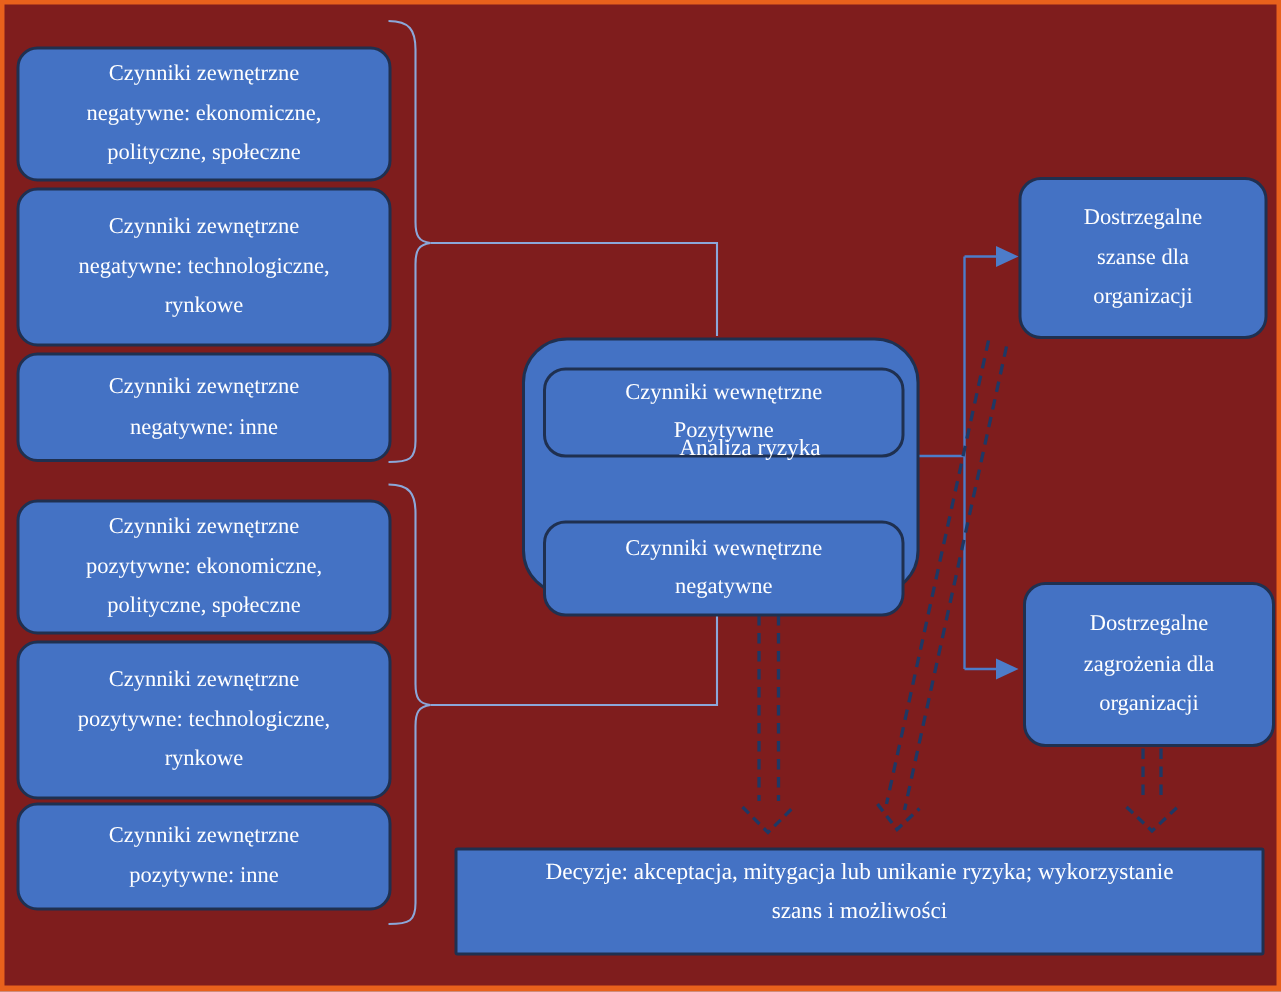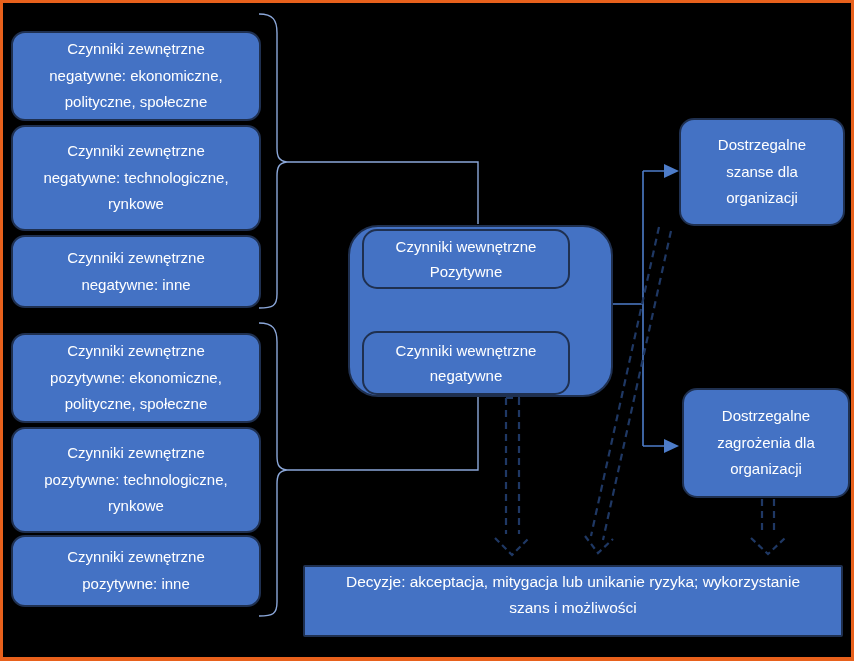--- a/index.html
+++ b/index.html
@@ -1,23 +1,23 @@
 <!DOCTYPE html>
 <html style="--frame: #e8611c; --box_fill: #4472c4; --box_border: #1f3050; --box_text: #ffffff; --connector_light: #8ba7d9; --connector_solid: #4d7cc9; --dashed: #1f3864;"><head>
 <meta charset="utf-8">
 <style>
   html,body{margin:0;padding:0;background:#fff;}
   #diagram{
     position:relative;
     width:854px;height:661px;
     box-sizing:border-box;
-    background:#000000;
+    background:#7f1d1d;
     border:3px solid var(--frame,#e8611c);
     border-bottom-width:4px;
-    font-family:Liberation Sans, sans-serif;
+    font-family:Liberation Serif, serif;
     overflow:hidden;
     padding-left:24px;
   }
   #connectors{position:absolute;left:0;top:0;width:848px;height:654px;}
   .box{
     position:absolute;
     box-sizing:border-box;
     background:var(--box_fill,#4472c4);
     border:2px solid var(--box_border,#1f3050);
     color:var(--box_text,#ffffff);
@@ -25,21 +25,21 @@
     text-align:center;
     white-space:pre-line;
     font-size:15px;line-height:1.78;
   }
   .lbox{left:8px;width:250px;border-radius:14px;}
   .rbox{border-radius:15px;border-width:2.5px;}
   .center-outer{
     left:345px;top:222px;width:265px;height:172px;
     border-radius:30px;border-width:2.5px;
   }
-  .center-inner{left:359px;width:208px;border-radius:15px;line-height:1.7;}
+  .center-inner{left:359px;width:241px;border-radius:15px;line-height:1.7;margin-top:16px;}
   .analysis-label{
     position:absolute;left:412px;top:287px;width:170px;
     color:var(--box_text,#ffffff);font-size:15.5px;text-align:center;
   }
   .bottom-bar{
     left:300px;top:562px;width:540px;height:72px;
     border-radius:2px;font-size:15.5px;line-height:1.65;
     padding-bottom:12px;
   }
   .stroke-light{stroke:var(--connector_light,#8ba7d9);fill:none;stroke-width:1.4;}
@@ -93,20 +93,21 @@
 polityczne, społeczne</div>
   <div class="box lbox" style="top:424px;height:106px;">Czynniki zewnętrzne
 pozytywne: technologiczne,
 rynkowe</div>
   <div class="box lbox" style="top:532px;height:72px;">Czynniki zewnętrzne
 pozytywne: inne</div>
 
   <div class="box center-outer"></div>
   <div class="box center-inner" style="top:226px;height:60px;">Czynniki wewnętrzne
 Pozytywne</div>
+  <div class="analysis-label">Analiza ryzyka</div>
   <div class="box center-inner" style="top:328px;height:64px;">Czynniki wewnętrzne
 negatywne</div>
 
   <div class="box rbox" style="left:676px;top:115px;width:166px;height:108px;">Dostrzegalne
 szanse dla
 organizacji</div>
   <div class="box rbox" style="left:679px;top:385px;width:168px;height:110px;">Dostrzegalne
 zagrożenia dla
 organizacji</div>
 

